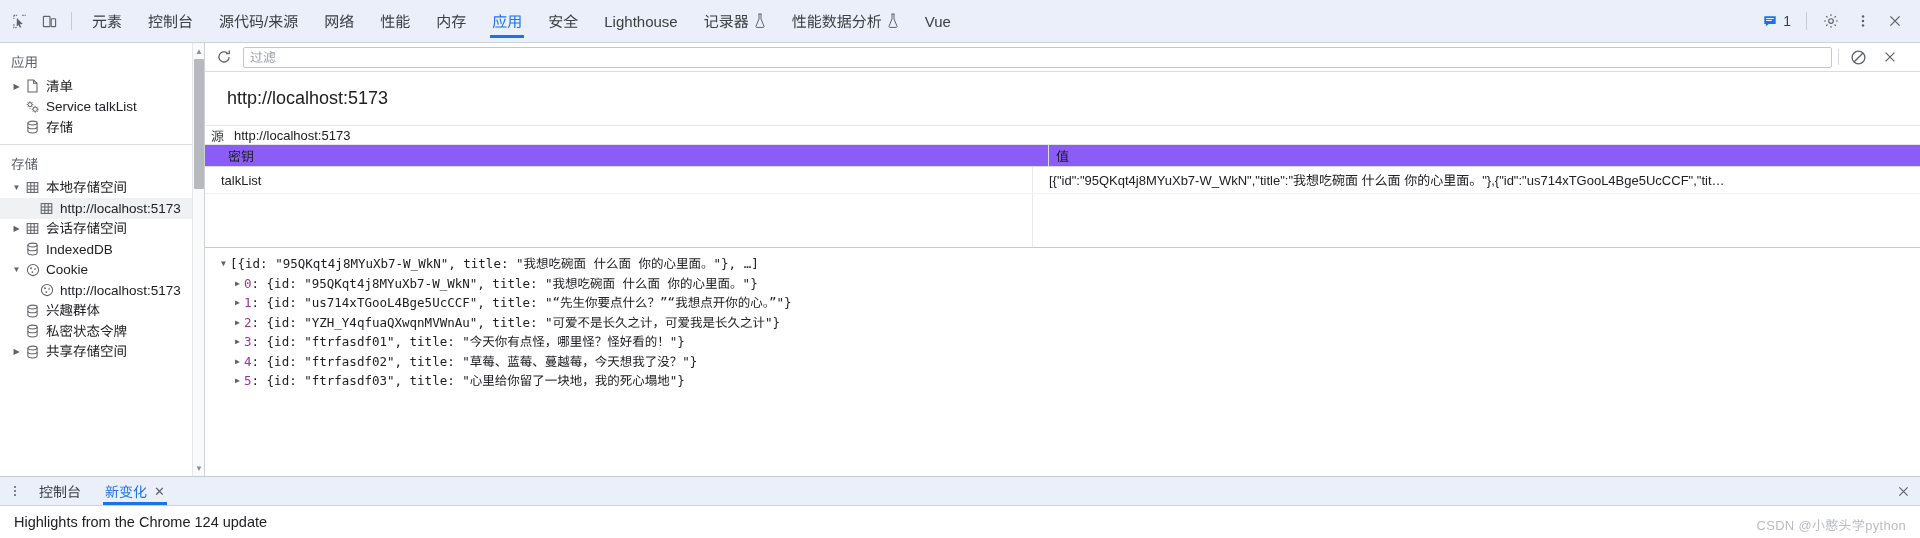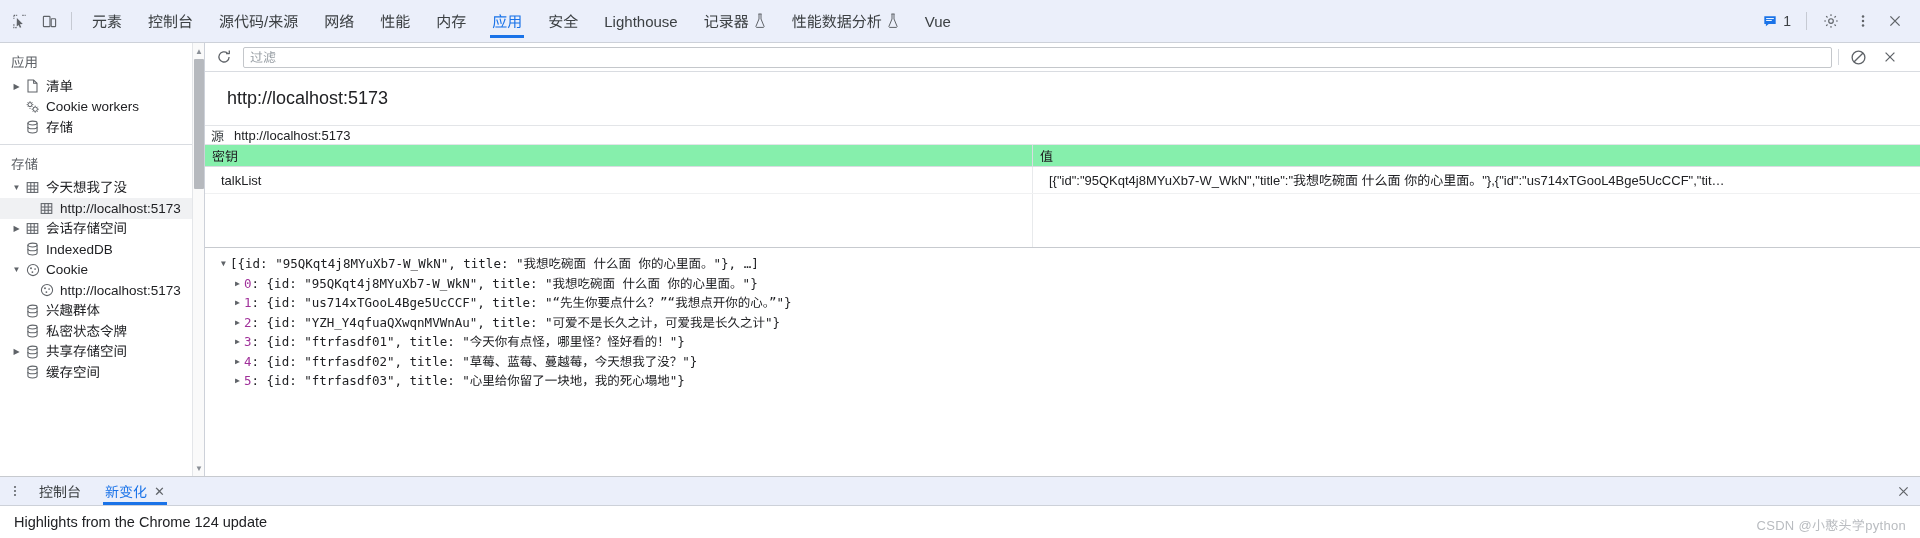--- a/index.html
+++ b/index.html
@@ -185,22 +185,22 @@
     color: #202124;
     gap: 10px;
     border-bottom: 1px solid #e3e5e8;
     background: #fff;
   }
   .meta-label { color: #3c4043; }
   .meta-value { color: #202124; }
   .grid-head {
     display: flex; height: 22px;
     border-bottom: 1px solid #d9dce1;
-    background: #86efac;
-    font-size: 13px; color: #202124;
+    background: #8b5cf6;
+    font-size: 13px; color: #202124; padding-left: 16px;
   }
   .grid-head .cell {
     display: flex; align-items: center;
     padding-left: 7px;
     cursor: pointer;
     overflow: hidden;
   }
   .col-key { width: 828px; min-width: 828px; border-right: 1px solid #d9dce1; }
   .col-val { flex: 1; }
   .grid-row {
@@ -417,21 +417,21 @@
             <div class="tree-row indent-1">
               <span class="tw"></span>
               <span class="ticon">
                 <svg width="15" height="14" viewBox="0 0 15 14" fill="none" stroke="#5f6368" stroke-width="1">
                   <circle cx="5" cy="4.6" r="2"></circle>
                   <path d="M5 1.3v1M5 7.9v1M1.7 4.6h1M7.3 4.6h1M2.7 2.3l.7.7M6.6 6.2l.7.7M7.3 2.3l-.7.7M3.4 6.2l-.7.7"></path>
                   <circle cx="10.2" cy="9.2" r="2.2"></circle>
                   <path d="M10.2 5.7v1.1M10.2 11.6v1.1M6.7 9.2h1.1M12.6 9.2h1.1M7.8 6.8l.8.8M11.8 10.8l.8.8M12.6 6.8l-.8.8M8.6 10.8l-.8.8"></path>
                 </svg>
               </span>
-              <span class="tlabel">Cookie workers</span>
+              <span class="tlabel">Service talkList</span>
             </div>
             <div class="tree-row indent-1">
               <span class="tw"></span>
               <span class="ticon">
                 <svg width="13" height="14" viewBox="0 0 13 14" fill="none" stroke="#5f6368" stroke-width="1.05">
                   <ellipse cx="6.5" cy="3" rx="4.6" ry="1.9"></ellipse>
                   <path d="M1.9 3v8c0 1 2 1.9 4.6 1.9s4.6-.9 4.6-1.9V3"></path>
                   <path d="M1.9 6.9c0 1 2 1.9 4.6 1.9s4.6-.9 4.6-1.9"></path>
                 </svg>
               </span>
@@ -444,21 +444,21 @@
         <div class="side-head">存储</div>
         <div id="tree-storage">
             <div class="tree-row indent-1">
               <span class="tw">▼</span>
               <span class="ticon">
                 <svg width="13" height="13" viewBox="0 0 13 13" fill="none" stroke="#5f6368" stroke-width="1.05">
                   <rect x="1.2" y="1.6" width="10.6" height="9.8"></rect>
                   <path d="M1.2 4.9h10.6M1.2 8.2h10.6M4.8 1.6v9.8M8.2 1.6v9.8"></path>
                 </svg>
               </span>
-              <span class="tlabel">今天想我了没</span>
+              <span class="tlabel">本地存储空间</span>
             </div>
             <div class="tree-row indent-2 selected">
               <span class="tw"></span>
               <span class="ticon">
                 <svg width="13" height="13" viewBox="0 0 13 13" fill="none" stroke="#5f6368" stroke-width="1.05">
                   <rect x="1.2" y="1.6" width="10.6" height="9.8"></rect>
                   <path d="M1.2 4.9h10.6M1.2 8.2h10.6M4.8 1.6v9.8M8.2 1.6v9.8"></path>
                 </svg>
               </span>
               <span class="tlabel">http://localhost:5173</span>
@@ -533,31 +533,20 @@
             <div class="tree-row indent-1">
               <span class="tw">▶</span>
               <span class="ticon">
                 <svg width="13" height="14" viewBox="0 0 13 14" fill="none" stroke="#5f6368" stroke-width="1.05">
                   <ellipse cx="6.5" cy="3" rx="4.6" ry="1.9"></ellipse>
                   <path d="M1.9 3v8c0 1 2 1.9 4.6 1.9s4.6-.9 4.6-1.9V3"></path>
                   <path d="M1.9 6.9c0 1 2 1.9 4.6 1.9s4.6-.9 4.6-1.9"></path>
                 </svg>
               </span>
               <span class="tlabel">共享存储空间</span>
-            </div>
-            <div class="tree-row indent-1">
-              <span class="tw"></span>
-              <span class="ticon">
-                <svg width="13" height="14" viewBox="0 0 13 14" fill="none" stroke="#5f6368" stroke-width="1.05">
-                  <ellipse cx="6.5" cy="3" rx="4.6" ry="1.9"></ellipse>
-                  <path d="M1.9 3v8c0 1 2 1.9 4.6 1.9s4.6-.9 4.6-1.9V3"></path>
-                  <path d="M1.9 6.9c0 1 2 1.9 4.6 1.9s4.6-.9 4.6-1.9"></path>
-                </svg>
-              </span>
-              <span class="tlabel">缓存空间</span>
             </div>
           </div>
       </div>
 
       <div class="side-scroll">
         <div class="arrow-up">▲</div>
         <div class="thumb"></div>
         <div class="arrow-dn">▼</div>
       </div>
     </div>

